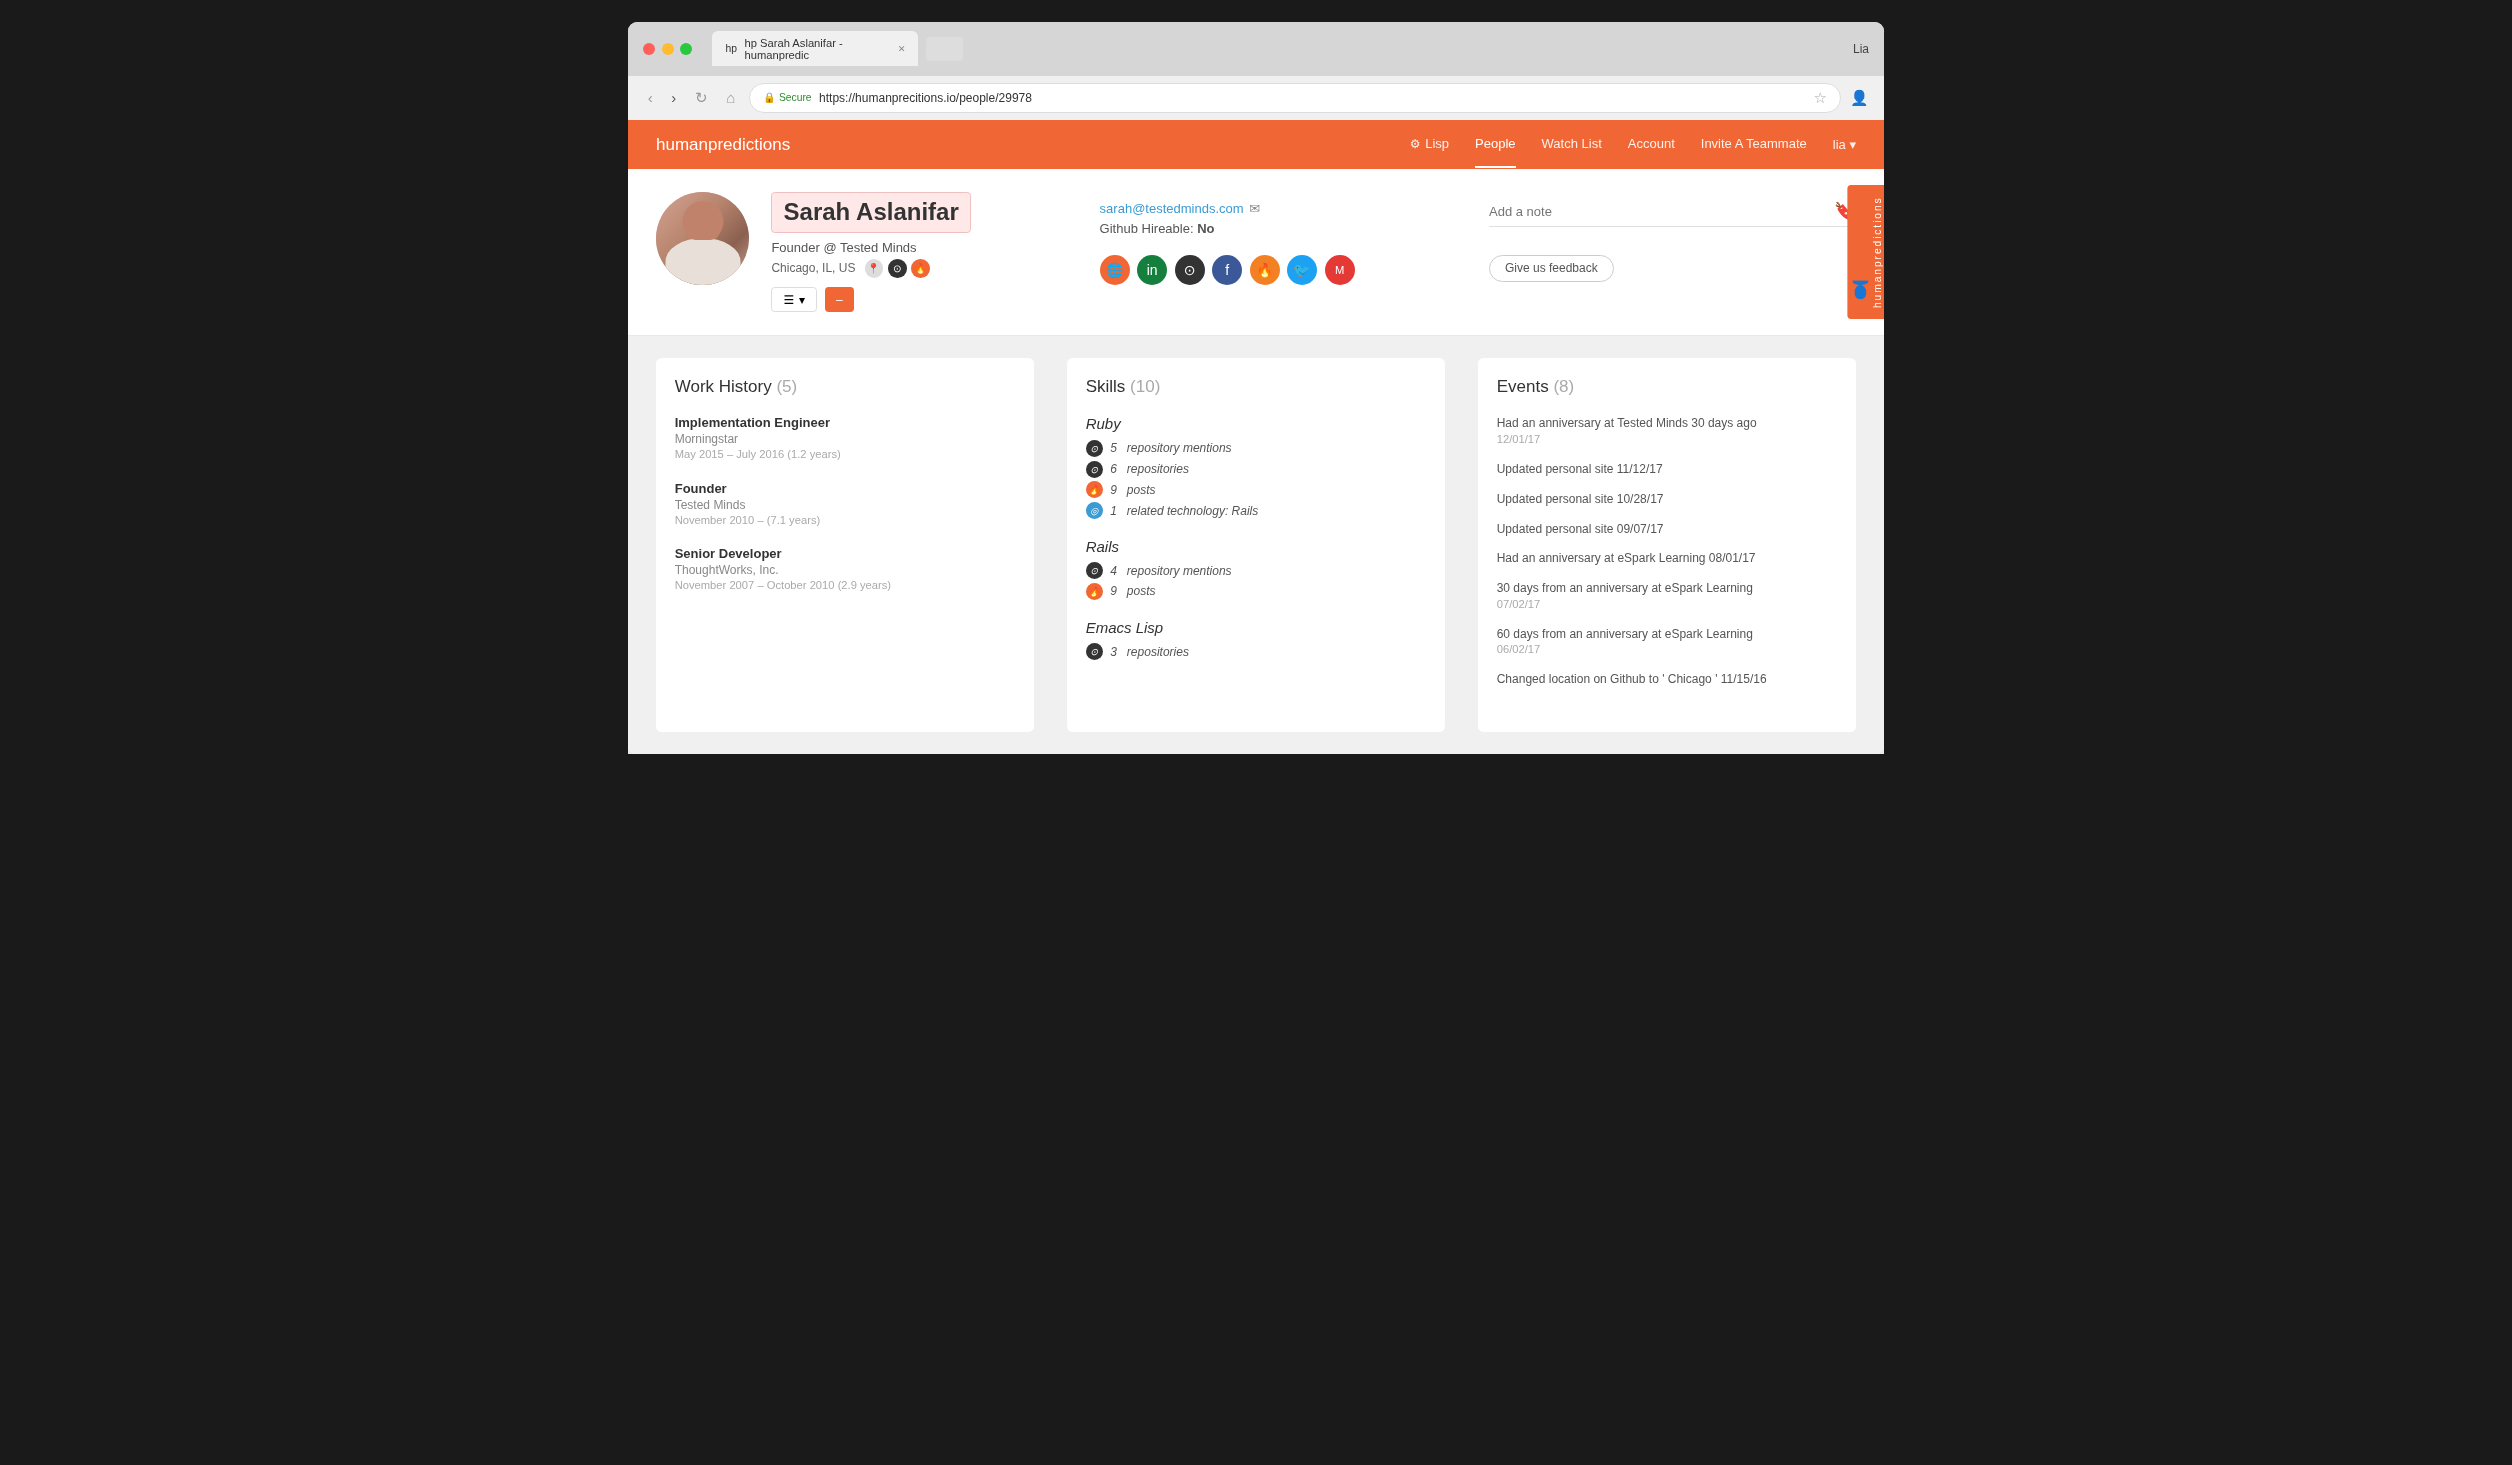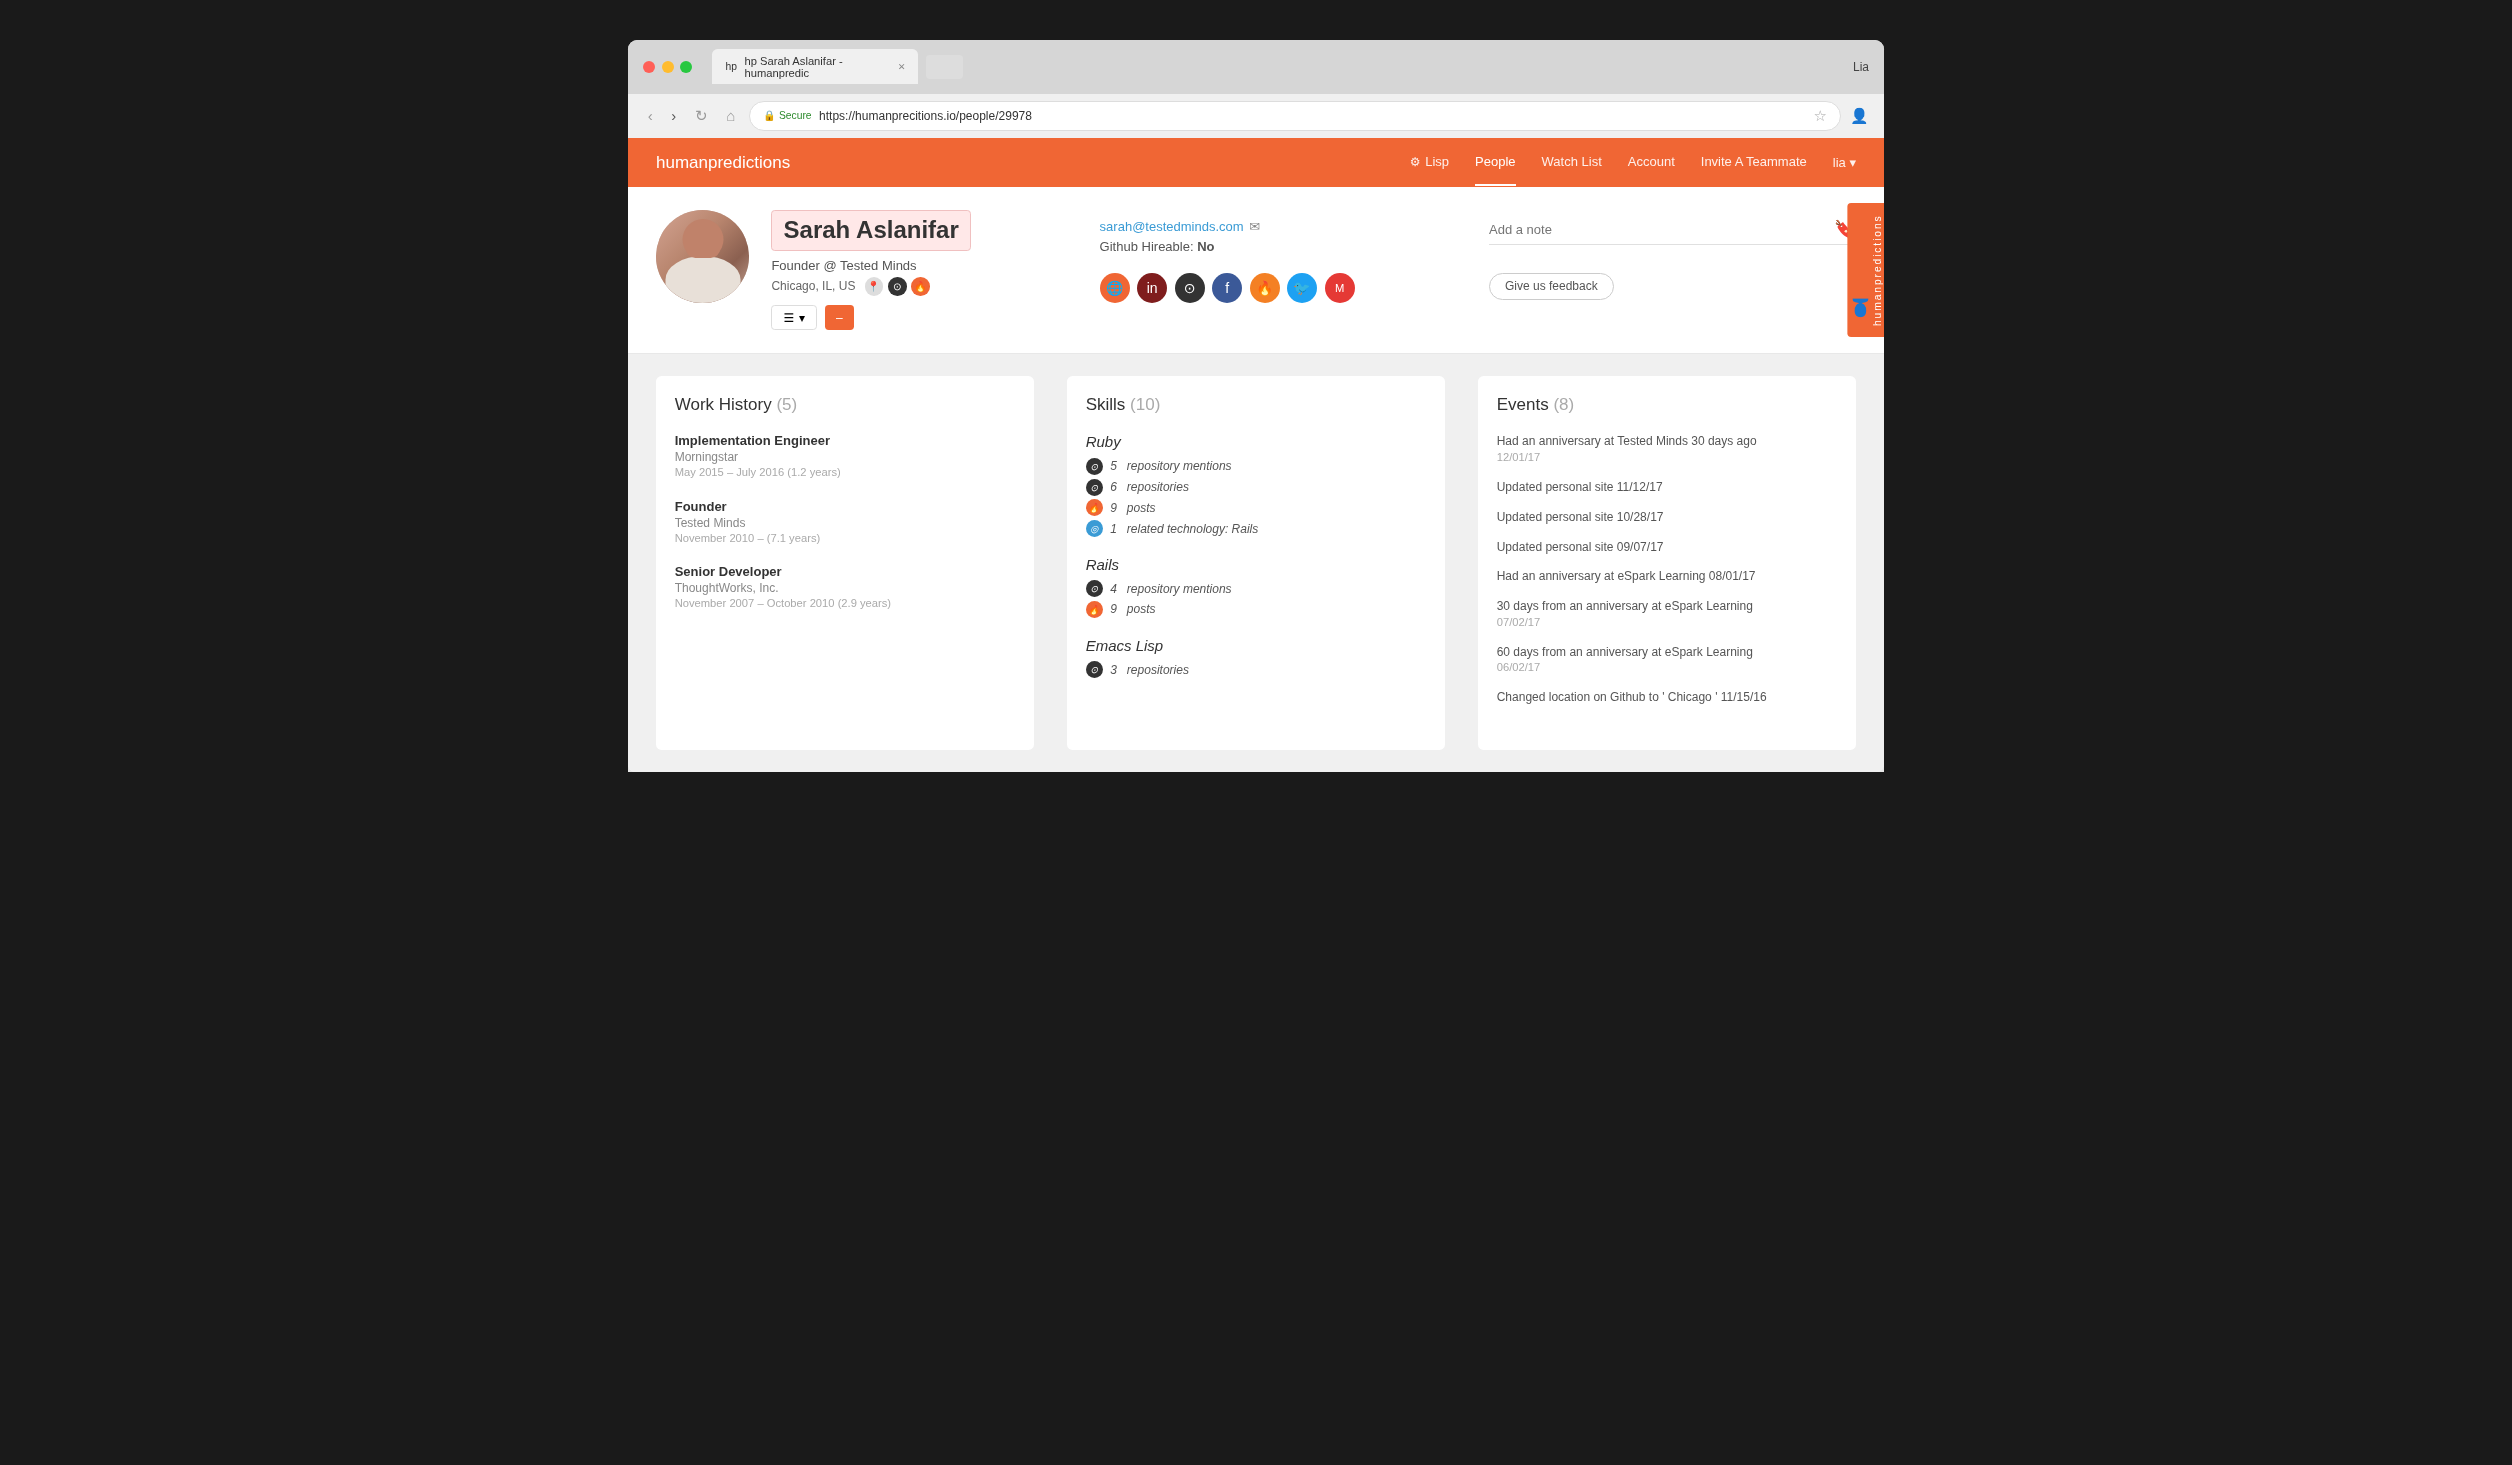--- a/index.html
+++ b/index.html
@@ -235,21 +235,21 @@
       margin-top: 18.7px;
     }
     .social-icon {
       width: 30px; height: 30px;
       border-radius: 50%;
       display: flex; align-items: center; justify-content: center;
       font-size: 14px;
       cursor: pointer;
     }
     .si-globe { background: #f06634; color: #fff; }
-    .si-linkedin { background: #7f1d1d; color: #fff; }
+    .si-linkedin { background: #15803d; color: #fff; }
     .si-github { background: #333; color: #fff; }
     .si-facebook { background: #3b5998; color: #fff; }
     .si-stack { background: #f48024; color: #fff; }
     .si-twitter { background: #1da1f2; color: #fff; }
     .si-muse { background: #e53935; color: #fff; font-size: 11.2px; }
 
     .profile-note-section { flex: 1.2; padding-top: 9.3px; }
     .note-input-row {
       display: flex;
       align-items: center;
@@ -355,21 +355,21 @@
       font-size: 12px;
       color: #555;
       line-height: 1.4;
     }
     .event-date { color: #aaa; font-size: 11.2px; }
 
     
     .page-wrapper {
       position: relative;
       max-width: 1256px;
-      margin: 40px auto;
+      margin: 22px auto;
     }
 
     .profile-layout {
       background: #fff;
       padding: 22.4px 28px;
       display: flex;
       align-items: flex-start;
       gap: 22.4px;
       border-bottom: 0.9px solid #e8e8e8;
       position: relative;

